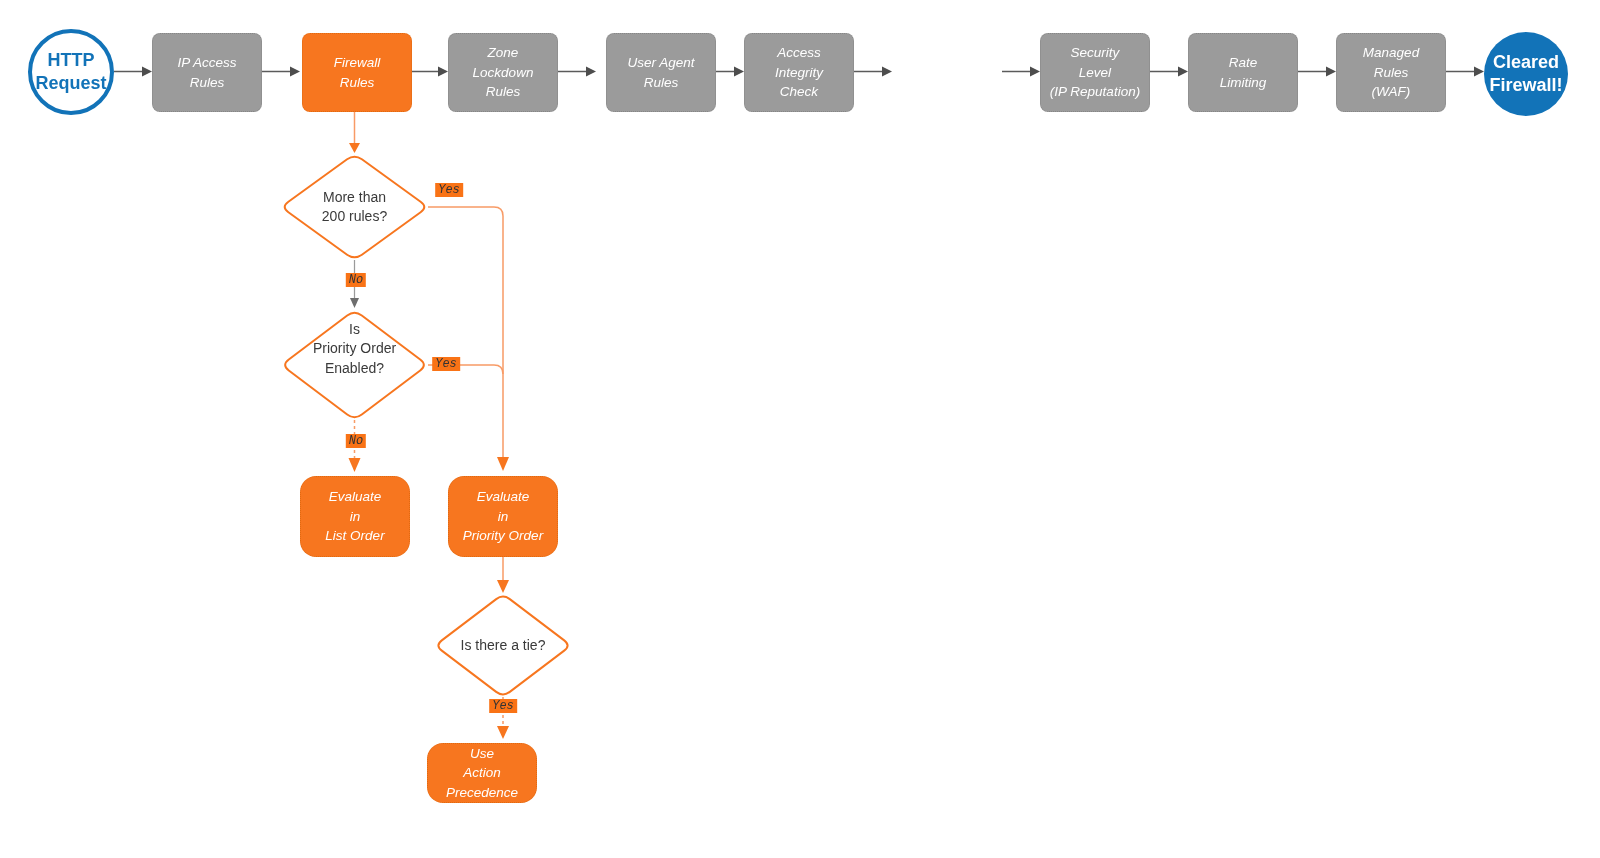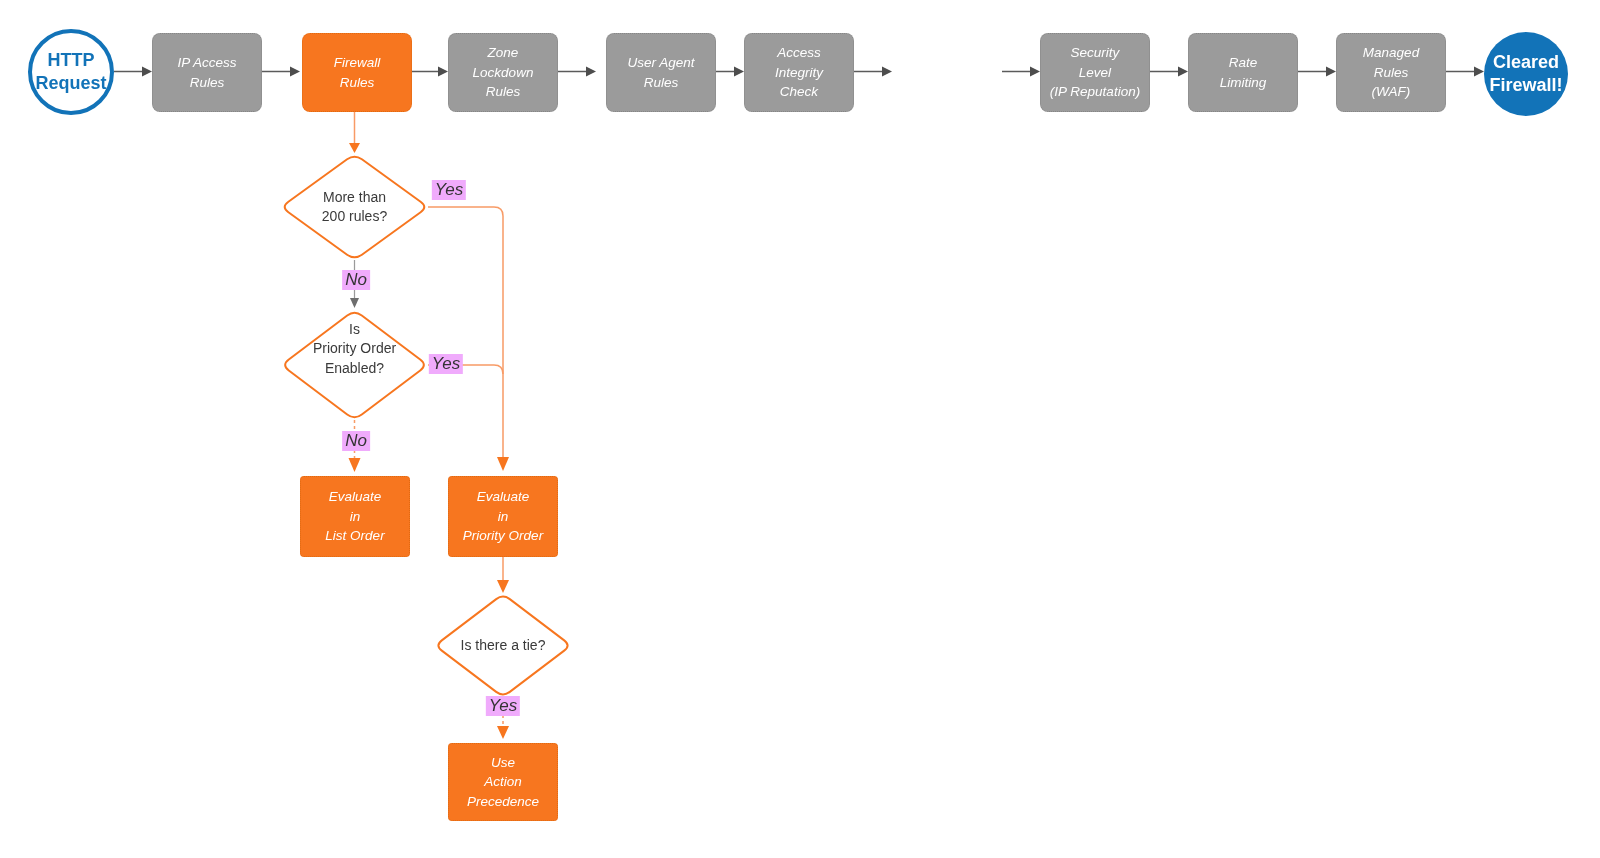--- a/index.html
+++ b/index.html
@@ -28,39 +28,39 @@
   }
   .lbl{white-space:pre-line;display:block;}
   .stage{
     width:110px;height:79px;top:33px;
     background:var(--node-gray);border:1px dotted #868686;border-radius:8px;
     color:#fff;font-style:italic;font-size:13.5px;line-height:1.45;
   }
   .stage.orange{background:var(--accent-orange);border-color:#e06a12;}
   .outcome{
     width:110px;height:81px;
-    background:var(--accent-orange);border:1px dotted #e06a12;border-radius:4px;
+    background:var(--accent-orange);border:1px dotted #e06a12;border-radius:16px;
     color:#fff;font-style:italic;font-size:13.5px;line-height:1.45;
   }
   .circle{border-radius:50%;font-weight:bold;font-size:18px;line-height:1.3;}
   .circle.start{
     left:28px;top:29px;width:86px;height:86px;
     background:#fff;border:4px solid var(--accent-blue);color:var(--accent-blue);
   }
   .circle.end{
     left:1484px;top:32px;width:84px;height:84px;
     background:var(--accent-blue);color:#fff;
   }
   .dlabel{
     position:absolute;transform:translate(-50%,-50%);text-align:center;
     font-size:14px;color:#3a3a3a;line-height:1.38;white-space:pre-line;
   }
   .edge-label{
     position:absolute;transform:translate(-50%,-50%);
-    font-style:italic;font-size:17px;color:#333;background:#f0abfc;padding:0 3px;
+    font-style:italic;font-size:12px;color:#333;background:#f97316;padding:0 3px;font-family:Liberation Mono, monospace;
   }
 </style>
 </head>
 <body>
 
 <div class="canvas">
 
   <svg class="layer" width="1600" height="858" viewBox="0 0 1600 858">
     <g>
       <line x1="114" y1="71.5" x2="143" y2="71.5" class="gline"></line>
@@ -169,19 +169,19 @@
   <div class="node outcome" style="left:300px;top:476px">
     <span class="lbl">Evaluate
 in
 List Order</span>
   </div>
   <div class="node outcome" style="left:448px;top:476px">
     <span class="lbl">Evaluate
 in
 Priority Order</span>
   </div>
-  <div class="node outcome" style="left:448px;top:743px;height:78px">
+  <div class="node outcome" style="left:427px;top:743px;height:60px">
     <span class="lbl">Use
 Action
 Precedence</span>
   </div>
 
 </div>
 
 </body></html>

